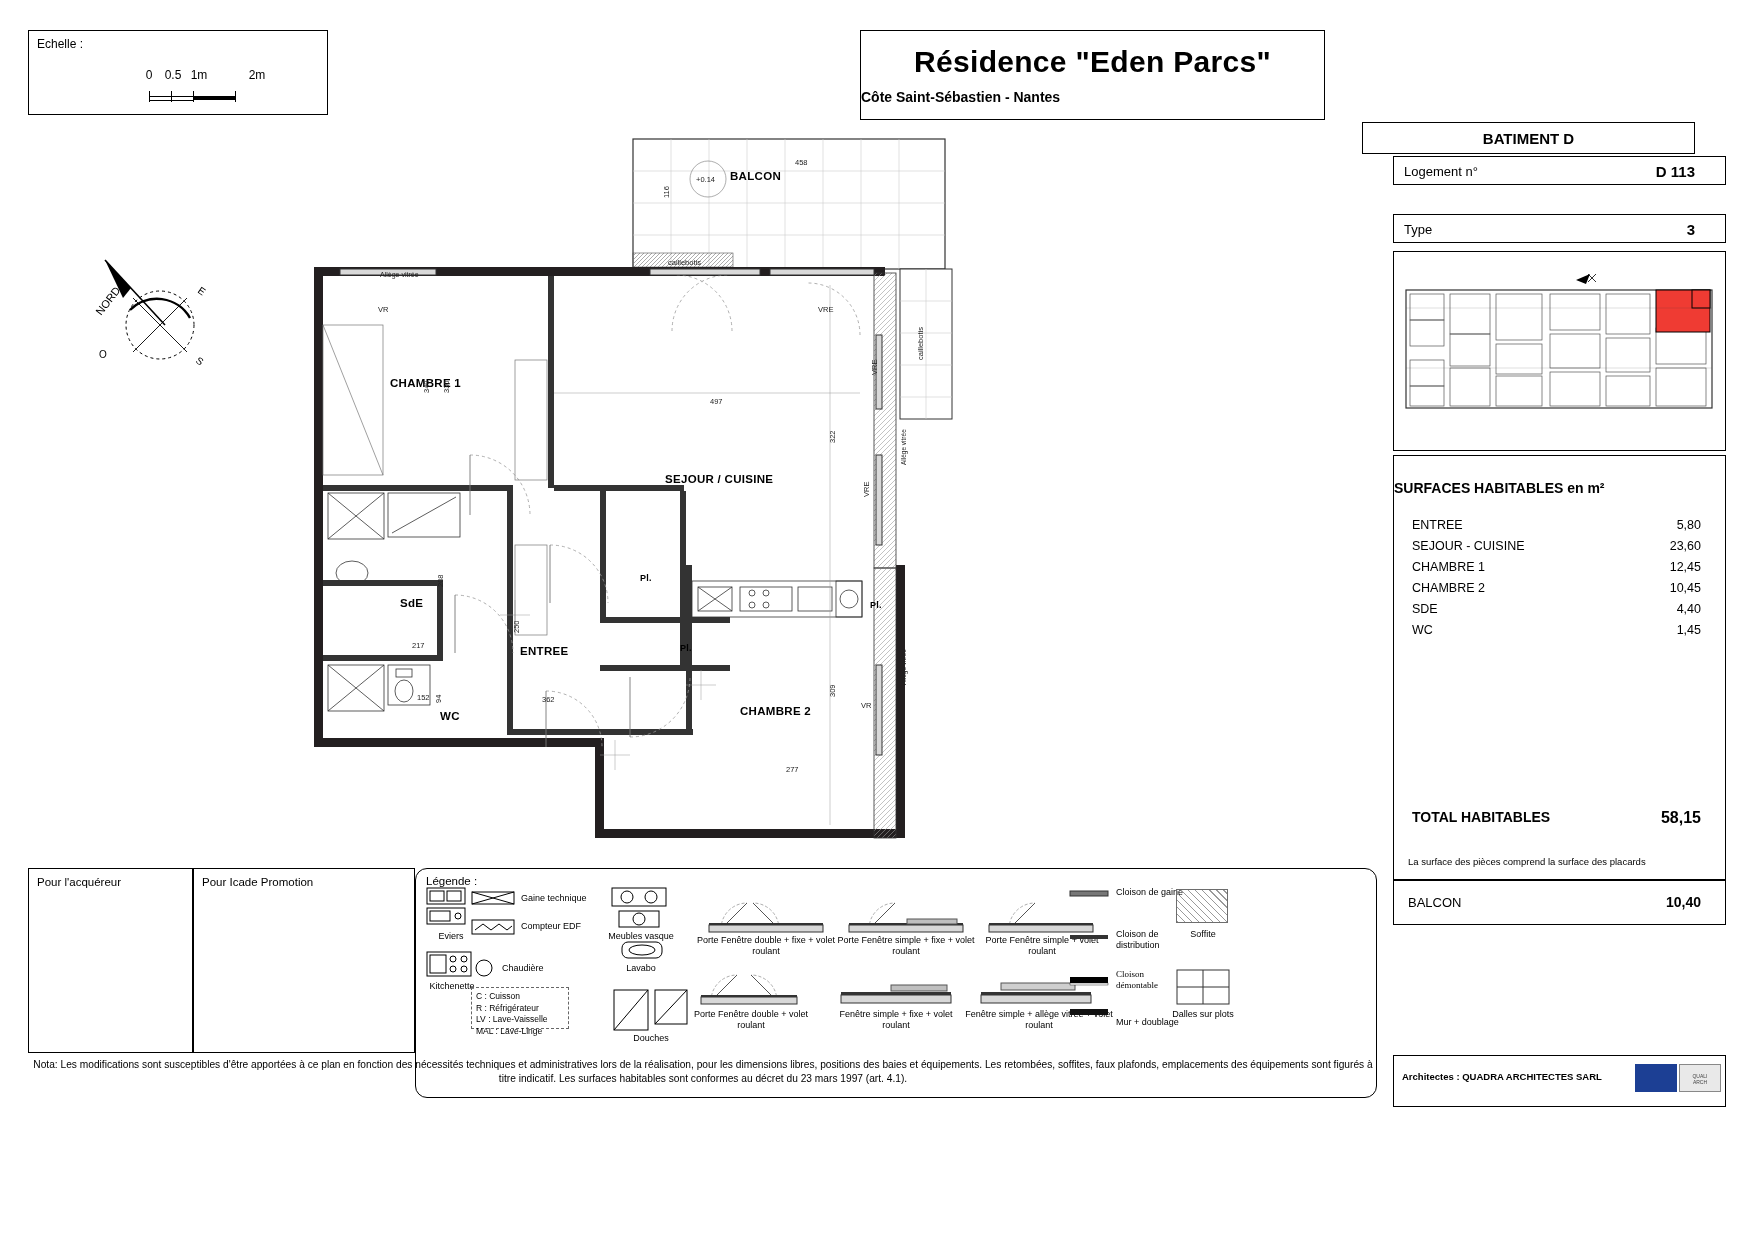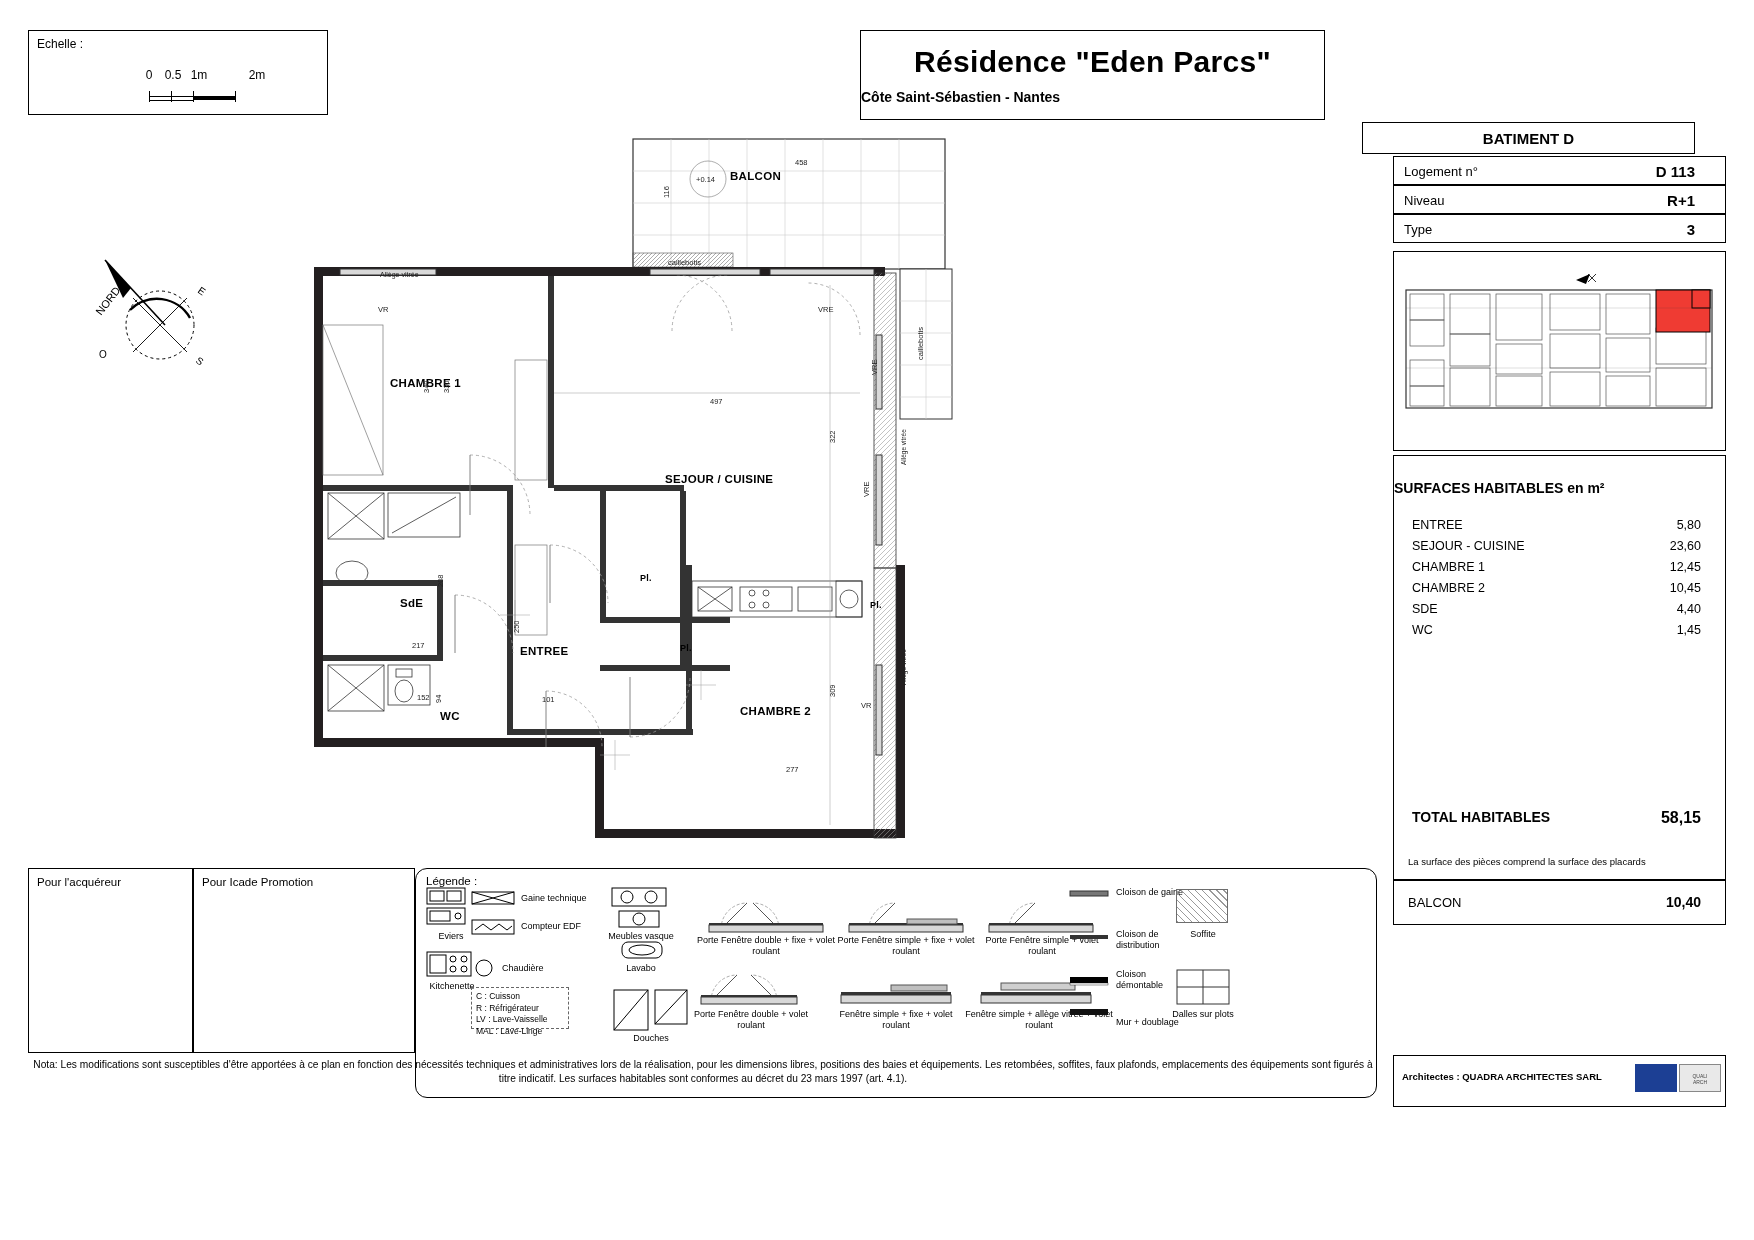--- a/index.html
+++ b/index.html
@@ -133,24 +133,20 @@
   </div>
 
 
   <div class="box" id="bat-box">
     <span>BATIMENT D</span>
   </div>
 
   <div class="box rowbox" id="row-log">
     <div class="rk">Logement n°</div>
     <div class="rv">D 113</div>
-  </div>
-  <div class="box rowbox" id="row-niv">
-    <div class="rk">Niveau</div>
-    <div class="rv">R+1</div>
   </div>
   <div class="box rowbox" id="row-typ">
     <div class="rk">Type</div>
     <div class="rv">3</div>
   </div>
 
   <div class="box" id="key-box">
     <div id="key-plan">
       <svg width="320" height="170" viewBox="0 0 320 170">
         <rect x="6" y="22" width="306" height="118" fill="none" stroke="#333" stroke-width="1.2"></rect>
@@ -363,21 +359,21 @@
 
     <svg style="position:absolute;left:650px;top:16px;" width="44" height="130">
       <rect x="4" y="6" width="38" height="5" fill="#777" stroke="#333"></rect>
       <rect x="4" y="50" width="38" height="4" fill="#333"></rect>
       <rect x="4" y="92" width="38" height="6" fill="#000"></rect>
       <rect x="4" y="98" width="38" height="2" fill="#fff" stroke="#000" stroke-width="0.4"></rect>
       <rect x="4" y="124" width="38" height="7" fill="#111"></rect>
     </svg>
     <div class="legtxt l" style="left:700px;top:18px;width:70px;">Cloison de gaine</div>
     <div class="legtxt l" style="left:700px;top:60px;width:70px;">Cloison de distribution</div>
-    <div class="legtxt l" style="left:700px;top:100px;width:70px;">Cloison démontable</div>
+    <div class="legtxt l" style="left:700px;top:100px;width:70px;font-family:Liberation Serif, serif;">Cloison démontable</div>
     <div class="legtxt l" style="left:700px;top:148px;width:80px;">Mur + doublage</div>
 
     <div class="hatchbox" style="left:760px;top:20px;width:52px;height:34px;"></div>
     <div class="legtxt" style="left:748px;top:60px;width:78px;">Soffite</div>
 
     <svg style="position:absolute;left:760px;top:100px;" width="54" height="36">
       <rect x="1" y="1" width="52" height="34" fill="none" stroke="#333"></rect>
       <line x1="27" y1="1" x2="27" y2="35" stroke="#333"></line>
       <line x1="1" y1="18" x2="53" y2="18" stroke="#333"></line>
     </svg>
@@ -562,19 +558,19 @@
     <div class="dimv" style="left:600px;top:560px;font-size:6.5px;">Allège vitrée</div>
     <div class="dim" style="left:561px;top:576px;">VR</div>
     <div class="dimv" style="left:122px;top:268px;">340</div>
     <div class="dimv" style="left:142px;top:268px;">330</div>
     <div class="dim" style="left:410px;top:272px;">497</div>
     <div class="dimv" style="left:528px;top:318px;">322</div>
     <div class="dimv" style="left:528px;top:572px;">309</div>
     <div class="dim" style="left:486px;top:640px;">277</div>
     <div class="dim" style="left:112px;top:516px;">217</div>
     <div class="dimv" style="left:212px;top:508px;">250</div>
-    <div class="dim" style="left:242px;top:570px;">101</div>
+    <div class="dim" style="left:242px;top:570px;">362</div>
     <div class="dim" style="left:117px;top:568px;">152</div>
     <div class="dimv" style="left:134px;top:578px;">94</div>
     <div class="dimv" style="left:136px;top:462px;">208</div>
   </div>
 
 </div>
 
 </body></html>

